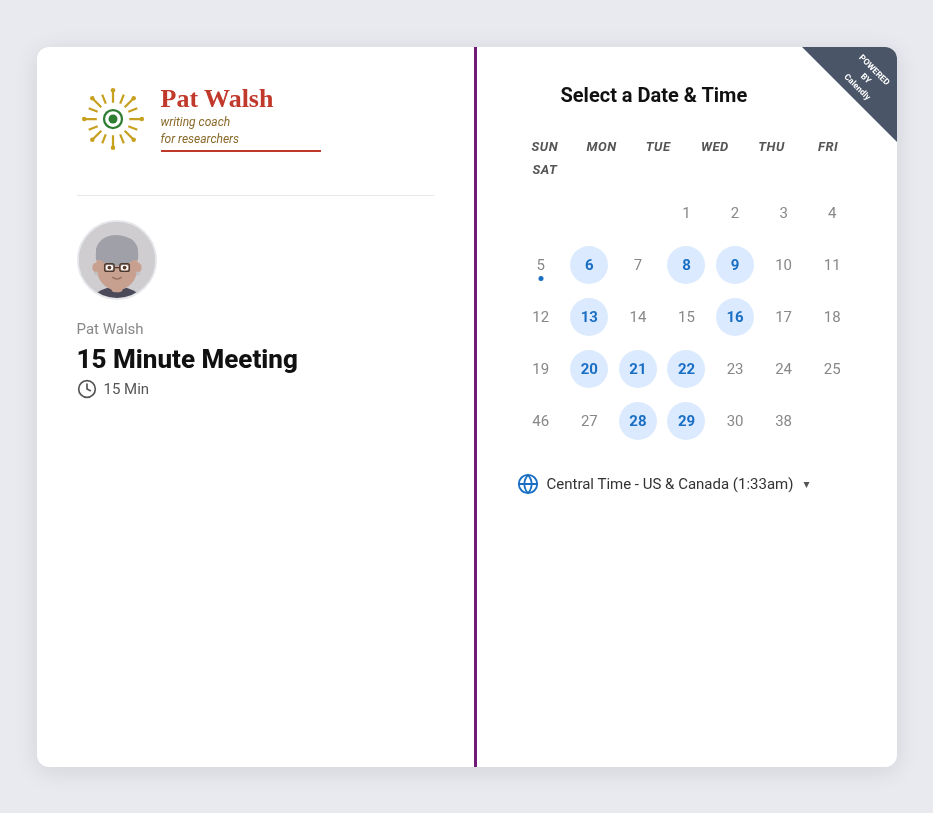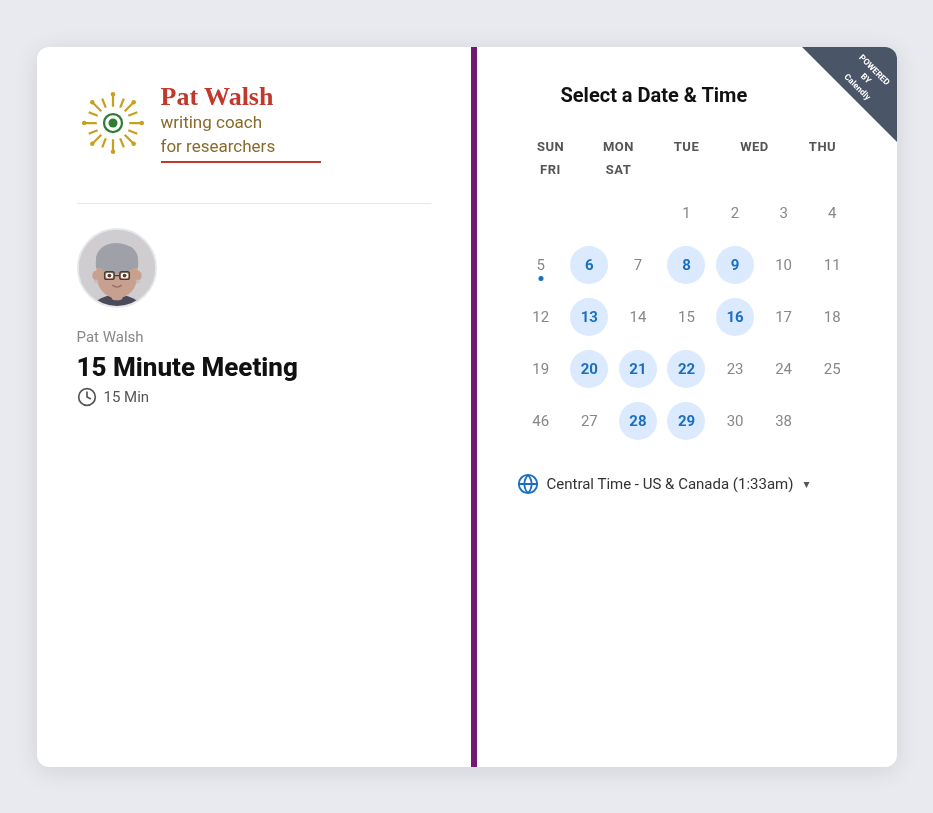--- a/index.html
+++ b/index.html
@@ -18,21 +18,21 @@
       display: flex;
       width: 860px;
       min-height: 720px;
       overflow: hidden;
       position: relative;
     }
     
     .left-panel {
       width: 440px;
       min-width: 440px;
-      border-right: 6px solid #701a75;
+      border-right: 3px solid #701a75;
       padding: 36px 40px 40px 40px;
       display: flex;
       flex-direction: column;
       align-items: flex-start;
     }
     .logo-area {
       display: flex;
       align-items: center;
       margin-bottom: 32px;
     }
@@ -47,22 +47,23 @@
       flex-direction: column;
     }
     .logo-name {
       font-size: 26px;
       font-weight: 700;
       color: #c0392b;
       font-family: Georgia, serif;
       line-height: 1.1;
     }
     .logo-tagline {
-      font-size: 17px;
+      font-size: 12px;
       color: #8a6a2a;
+      font-style: italic;
       line-height: 1.4;
     }
     .divider {
       width: 100%;
       height: 1px;
       background: #e5e7eb;
       margin: 8px 0 24px 0;
     }
     .avatar-row {
       display: flex;
@@ -137,22 +138,23 @@
       font-weight: 700;
       color: #111;
       margin-bottom: 28px;
       margin-left: 44px;
     }
     .calendar {
       width: 100%;
     }
     .calendar-header-row {
       display: grid;
-      grid-template-columns: repeat(5, 1fr);
+      grid-template-columns: repeat(6, 1fr);
       margin-bottom: 8px;
+      font-style: italic;
     }
     .cal-header-cell {
       text-align: center;
       font-size: 13px;
       font-weight: 700;
       color: #555;
       padding: 4px 0;
       letter-spacing: 0.5px;
     }
     .calendar-grid {

